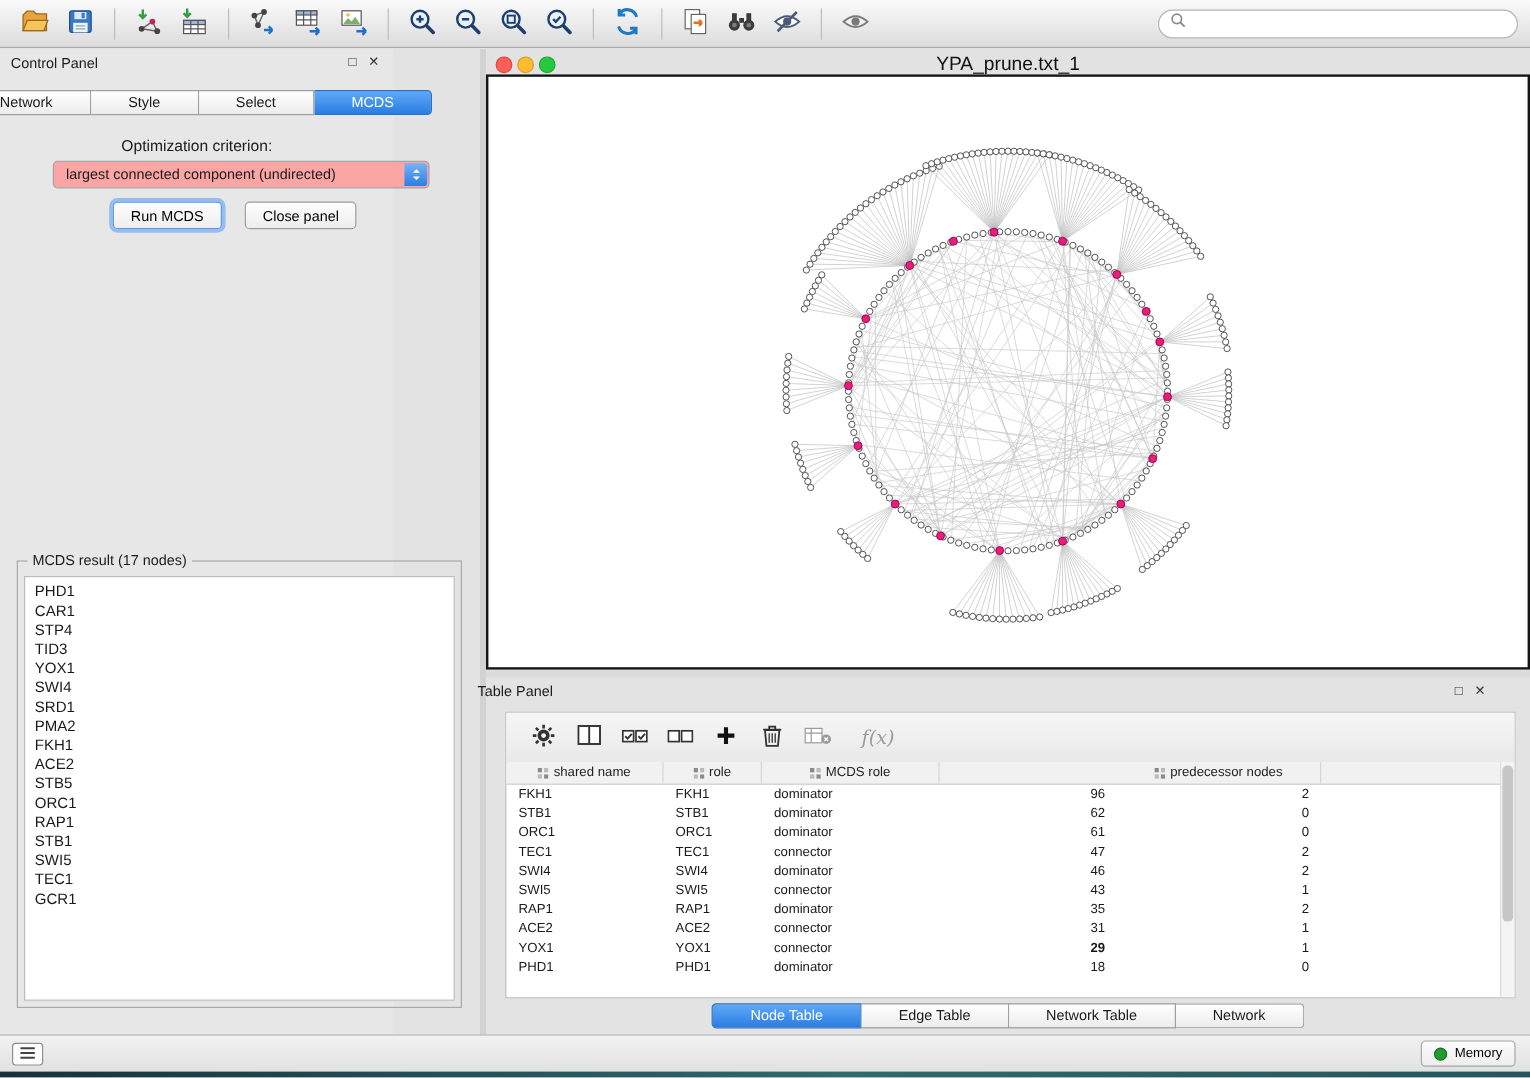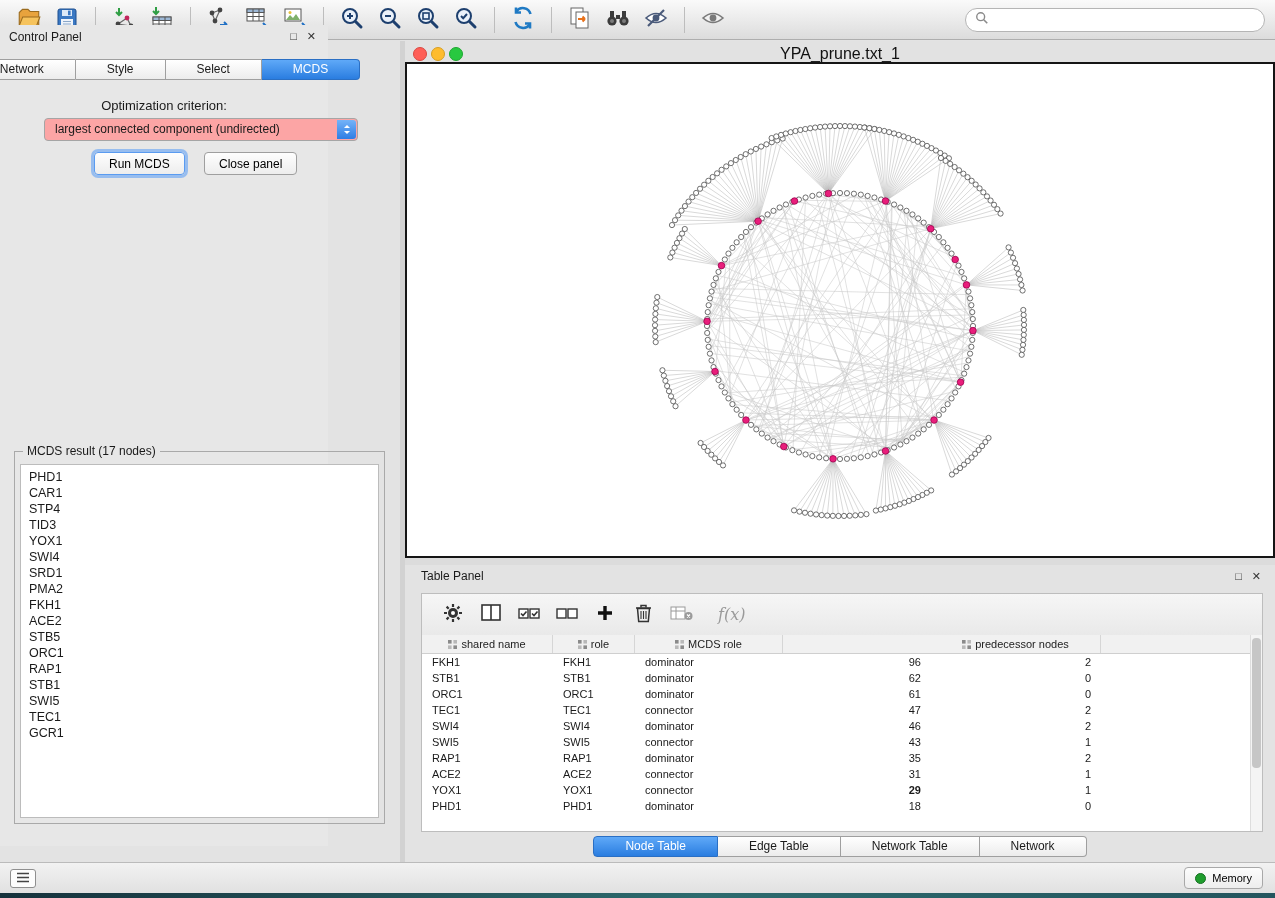--- a/index.html
+++ b/index.html
@@ -11,21 +11,21 @@
            background:linear-gradient(#fafafa,#dcdcdc);border-bottom:1px solid #aeaeae;
            display:flex;align-items:center;padding:0 10px}
   .tbtn{width:38px;height:34px;border:none;background:transparent;display:flex;align-items:center;
         justify-content:center;padding:0;cursor:pointer}
   .tsep{width:1px;height:26px;background:#bdbdbd;margin:0 9px}
   .search{margin-left:auto;width:300px;height:24px;background:#fff;border:1px solid #b5b5b5;
           border-radius:12px;display:flex;align-items:center;padding:0 9px;box-sizing:border-box;gap:6px}
   .search input{border:none;outline:none;flex:1;font-size:12px;background:transparent;font-family:inherit}
 
   
-  .control-panel{position:absolute;left:0;top:25px;width:328px;height:821px;background:#e7e7e7}
+  .control-panel{position:absolute;left:0;top:41px;width:328px;height:821px;background:#e7e7e7}
   .cp-header{position:absolute;left:0;top:0;width:100%;height:24px}
   .cp-title{position:absolute;left:9px;top:5px;font-size:12px}
   .winbtn{position:absolute;top:4px;font-size:11px;color:#333;cursor:pointer;line-height:14px}
   .cp-float{right:31px}.cp-close{right:12px}
   .seg{display:flex}
   .seg-tab{height:19px;line-height:19px;padding:0 31px;font-size:12px;background:linear-gradient(#ffffff,#ececec);
            border:1px solid #9f9f9f;border-left:none;cursor:pointer;white-space:nowrap}
   .seg-tab:first-child{border-left:1px solid #9f9f9f;border-radius:4px 0 0 4px}
   .seg-tab:last-child{border-radius:0 4px 4px 0}
   .seg-tab.active{background:linear-gradient(#5fa9f8,#2a7de0);color:#fff;border-color:#2a6fc4}
@@ -57,21 +57,21 @@
   .net-titlebar{position:absolute;left:405px;top:41px;width:870px;height:21px;background:#e2e2e2}
   .tl{position:absolute;top:6px;width:12px;height:12px;border-radius:50%;cursor:pointer}
   .tl.red{left:8px;background:#ff5f57;border:1px solid #d94942}
   .tl.yellow{left:26px;background:#febc2e;border:1px solid #d79f23}
   .tl.green{left:44px;background:#28c840;border:1px solid #1da82f}
   .net-title{position:absolute;left:0;top:4px;width:100%;text-align:center;font-size:16px;color:#111}
   .net-canvas{position:absolute;left:405px;top:62px;width:866px;height:492px;background:#fff;
               border:2px solid #151515}
 
   
-  .tp-header{position:absolute;left:405px;top:565px;width:870px;height:24px}
+  .tp-header{position:absolute;left:382px;top:565px;width:870px;height:24px}
   .tp-title{position:absolute;left:16px;top:4px;font-size:12px}
   .tp-float{right:33px}.tp-close{right:14px}
   .table-frame{position:absolute;left:421px;top:593px;width:842px;height:239px;background:#fff;
                border:1px solid #bdbdbd;box-sizing:border-box}
   .tp-toolbar{position:absolute;left:0;top:0;right:0;height:41px;background:linear-gradient(#f6f6f6,#e9e9e9);
               border-bottom:1px solid #cfcfcf;display:flex;align-items:center;padding-left:12px;gap:0}
   .ibtn{width:38px;height:34px;border:none;background:transparent;display:flex;align-items:center;
         justify-content:center;cursor:pointer;padding:0}
   .fx{font-family:"DejaVu Serif",serif;font-style:italic;font-size:16px;color:#9a9a9a;margin-left:18px}
   .thead{position:absolute;left:0;top:41px;right:11px;height:18px;background:#f1f1f1;

